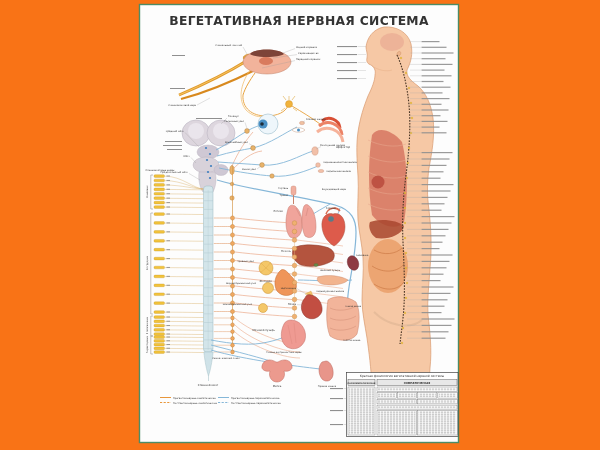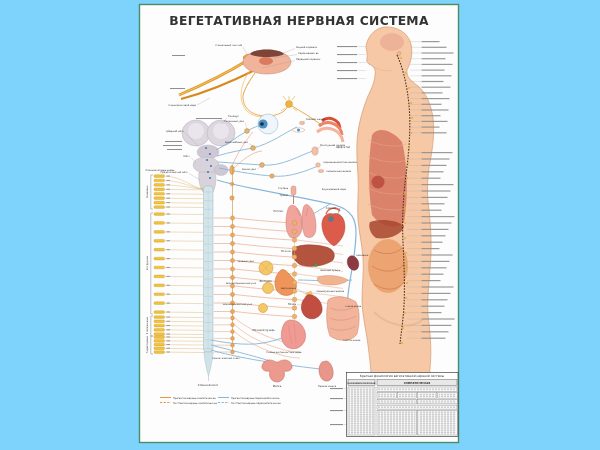--- a/index.html
+++ b/index.html
@@ -1,16 +1,16 @@
 <!DOCTYPE html>
 <html><head>
 <meta charset="utf-8">
 <style>
   html,body{margin:0;padding:0;background:#ffffff;}
-  .stage{position:relative;width:600px;height:450px;background:#7dd3fc;overflow:hidden;
+  .stage{position:relative;width:600px;height:450px;background:#f97316;overflow:hidden;
          font-family:"DejaVu Sans",sans-serif;}
   svg{display:block;}
   svg text{font-family:"DejaVu Sans",sans-serif;fill:#333;}
 </style>
 </head>
 <body>
 
 <div class="stage">
 <svg width="600" height="450" viewBox="0 0 600 450">
   <defs>

